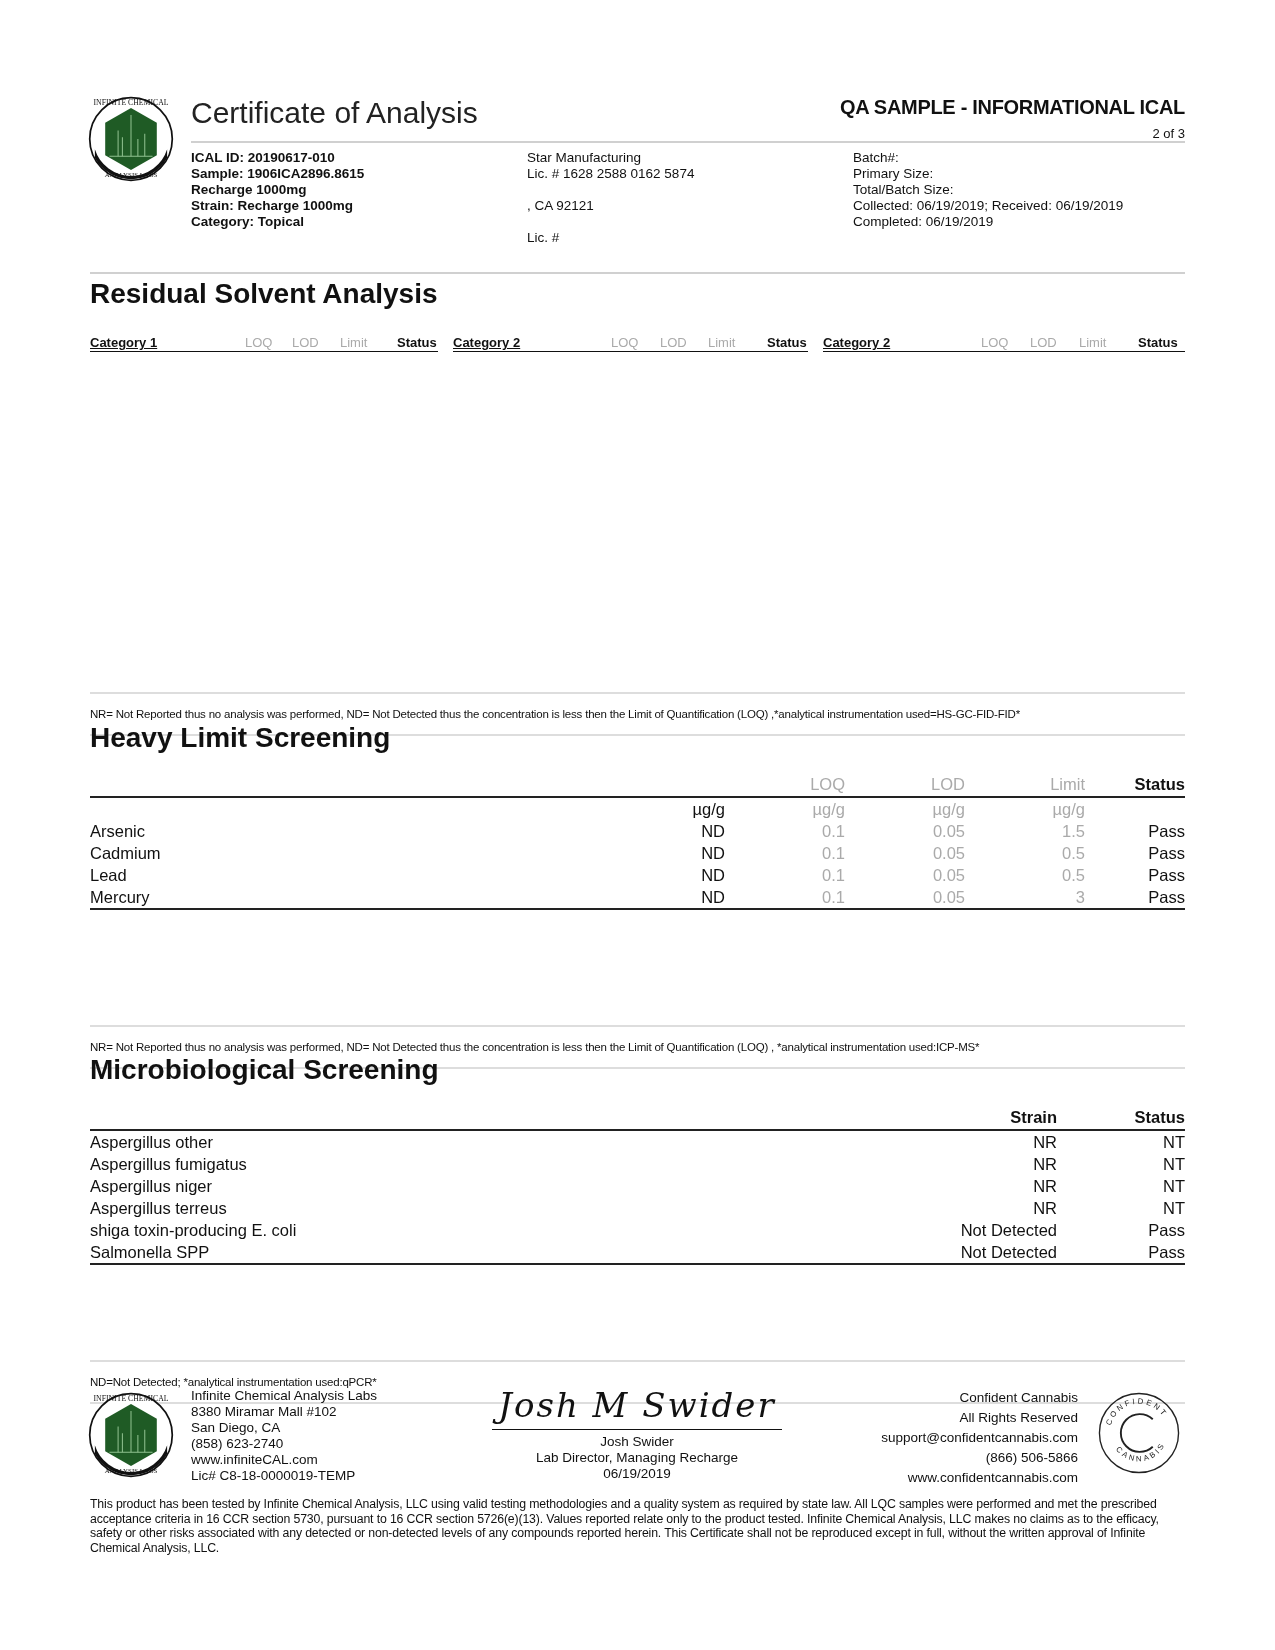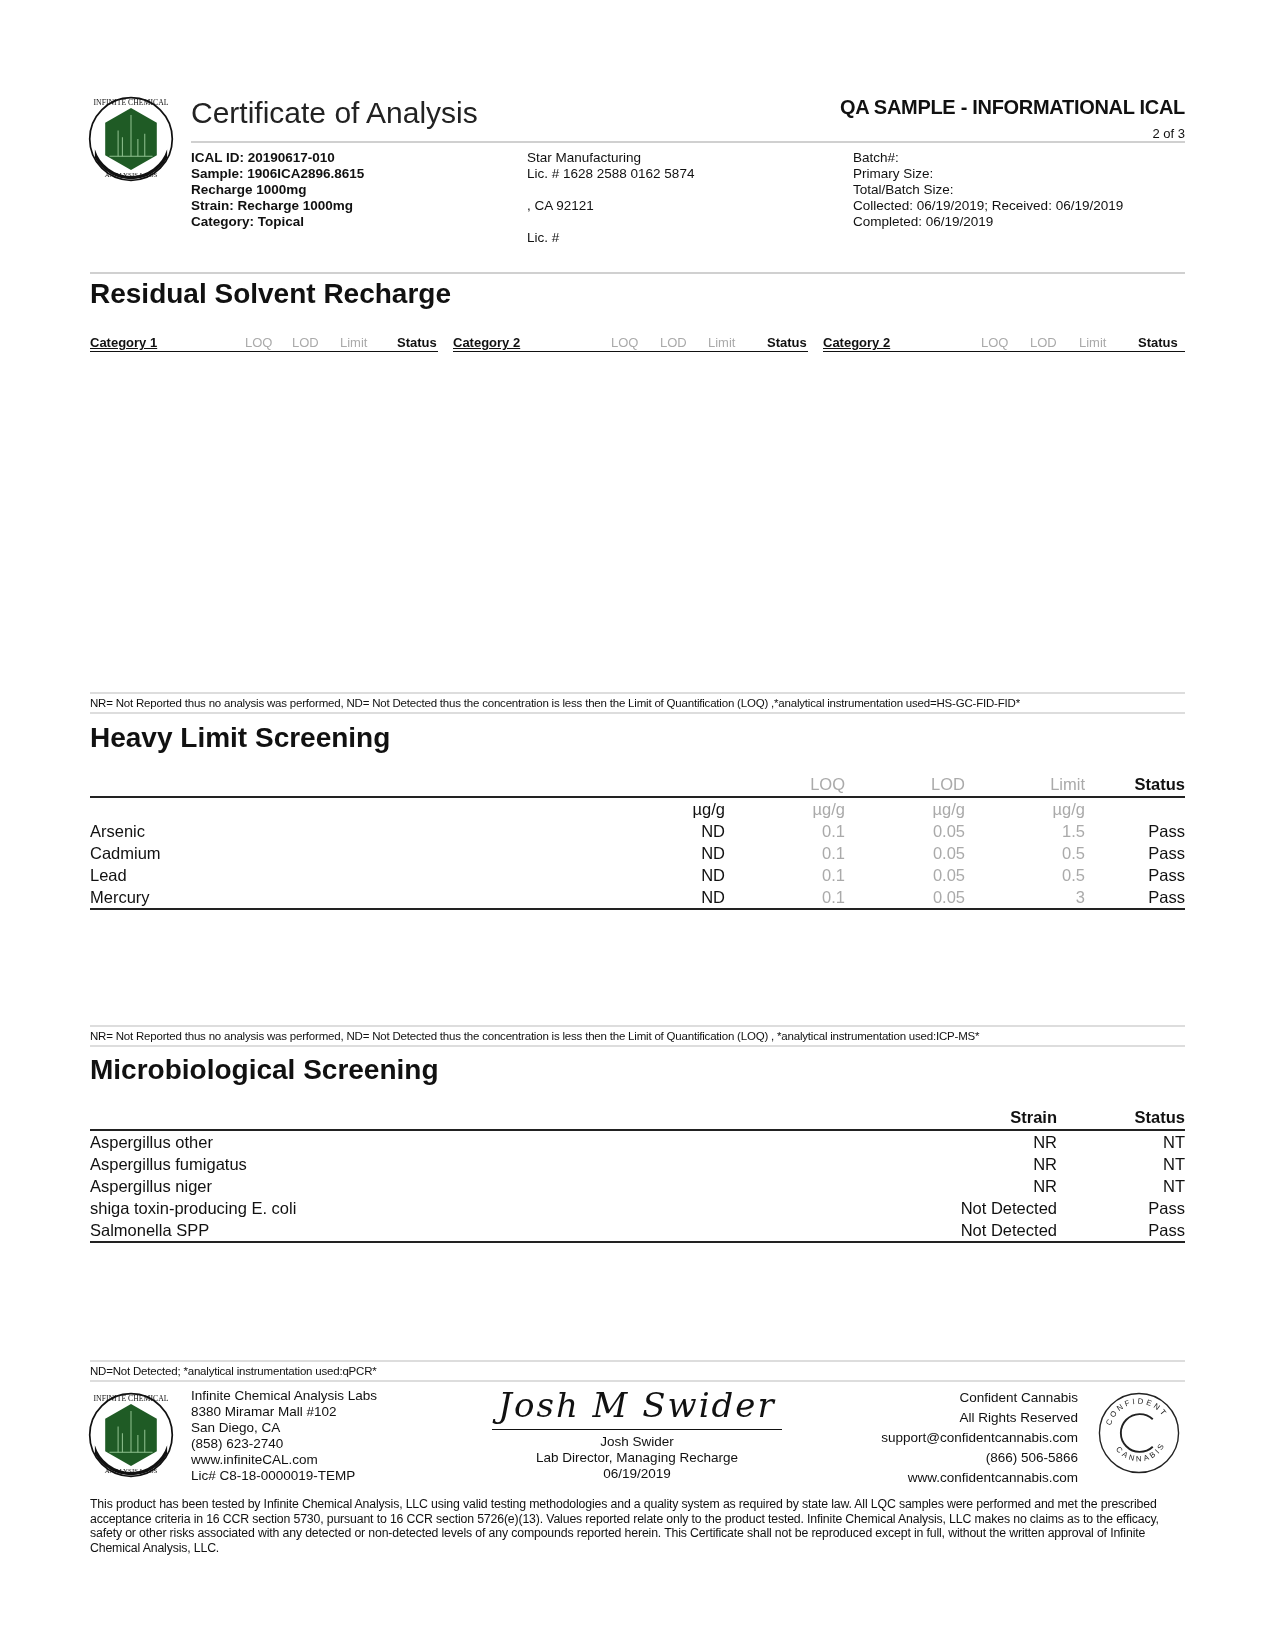--- a/index.html
+++ b/index.html
@@ -11,21 +11,21 @@
   .pageno { right:90px; top:126px; font-size:13px; }
   .hline { position:absolute; height:2px; background:#d0d0d0; }
   .info { font-size:13.5px; line-height:16px; }
   .info div { white-space:pre; min-height:16px; }
   h2 { margin:0; position:absolute; font-size:28px; font-weight:bold; left:90px; }
   .rs-head { position:absolute; top:335px; font-size:13px; display:flex; border-bottom:1.5px solid #111; padding-bottom:1px; }
   .rs-head span { display:inline-block; }
   .rs-head .cat { font-weight:bold; text-decoration:underline; }
   .rs-head .grey { color:#aaa; }
   .rs-head .st { font-weight:bold; }
-  .foot-note { position:absolute; left:90px; width:1095px; font-size:11.5px; border-top:2px solid #ddd; border-bottom:2px solid #ddd; padding:3px 0; letter-spacing:-0.2px; }
+  .foot-note { position:absolute; left:90px; width:1095px; font-size:11.5px; border-top:2px solid #ddd; border-bottom:2px solid #ddd; padding:14px 0; letter-spacing:-0.2px; }
   table { border-collapse:collapse; position:absolute; left:90px; width:1095px; font-size:16.5px; }
   td, th { padding:0; height:22px; font-weight:normal; }
   .r { text-align:right; }
   .grey { color:#aaa; }
   thead th.b { font-weight:bold; }
   .hm thead tr.h1 th { border-bottom:2px solid #222; height:24px; }
   .bottom-rule { border-bottom:2px solid #222; }
   .footer-text { font-size:13.5px; line-height:16px; }
   .disclaimer { position:absolute; left:90px; top:1497px; width:1095px; font-size:12.3px; line-height:14.5px; letter-spacing:-0.15px; }
   .sig { position:absolute; left:492px; top:1385px; width:290px; }
@@ -70,21 +70,21 @@
 </div>
 <div class="abs info" style="left:853px;top:150px;">
   <div>Batch#:</div>
   <div>Primary Size:</div>
   <div>Total/Batch Size:</div>
   <div>Collected: 06/19/2019; Received: 06/19/2019</div>
   <div>Completed: 06/19/2019</div>
 </div>
 <div class="hline" style="left:90px;top:272px;width:1095px;"></div>
 
-<h2 style="top:278px;">Residual Solvent Recharge</h2>
+<h2 style="top:278px;">Residual Solvent Analysis</h2>
 <div class="rs-head" style="left:90px;width:348px;">
   <span class="cat" style="width:155px;">Category 1</span>
   <span class="grey" style="width:47px;">LOQ</span>
   <span class="grey" style="width:48px;">LOD</span>
   <span class="grey" style="width:57px;">Limit</span>
   <span class="st">Status</span>
 </div>
 <div class="rs-head" style="left:453px;width:355px;">
   <span class="cat" style="width:158px;">Category 2</span>
   <span class="grey" style="width:49px;">LOQ</span>
@@ -186,20 +186,25 @@
         <td class="r">NR</td>
         <td class="r">NT</td>
       </tr>
     <tr>
         <td>Aspergillus fumigatus</td>
         <td class="r">NR</td>
         <td class="r">NT</td>
       </tr>
     <tr>
         <td>Aspergillus niger</td>
+        <td class="r">NR</td>
+        <td class="r">NT</td>
+      </tr>
+    <tr>
+        <td>Aspergillus terreus</td>
         <td class="r">NR</td>
         <td class="r">NT</td>
       </tr>
     <tr>
         <td>shiga toxin-producing E. coli</td>
         <td class="r">Not Detected</td>
         <td class="r">Pass</td>
       </tr>
     <tr class="bottom-rule">
         <td>Salmonella SPP</td>

